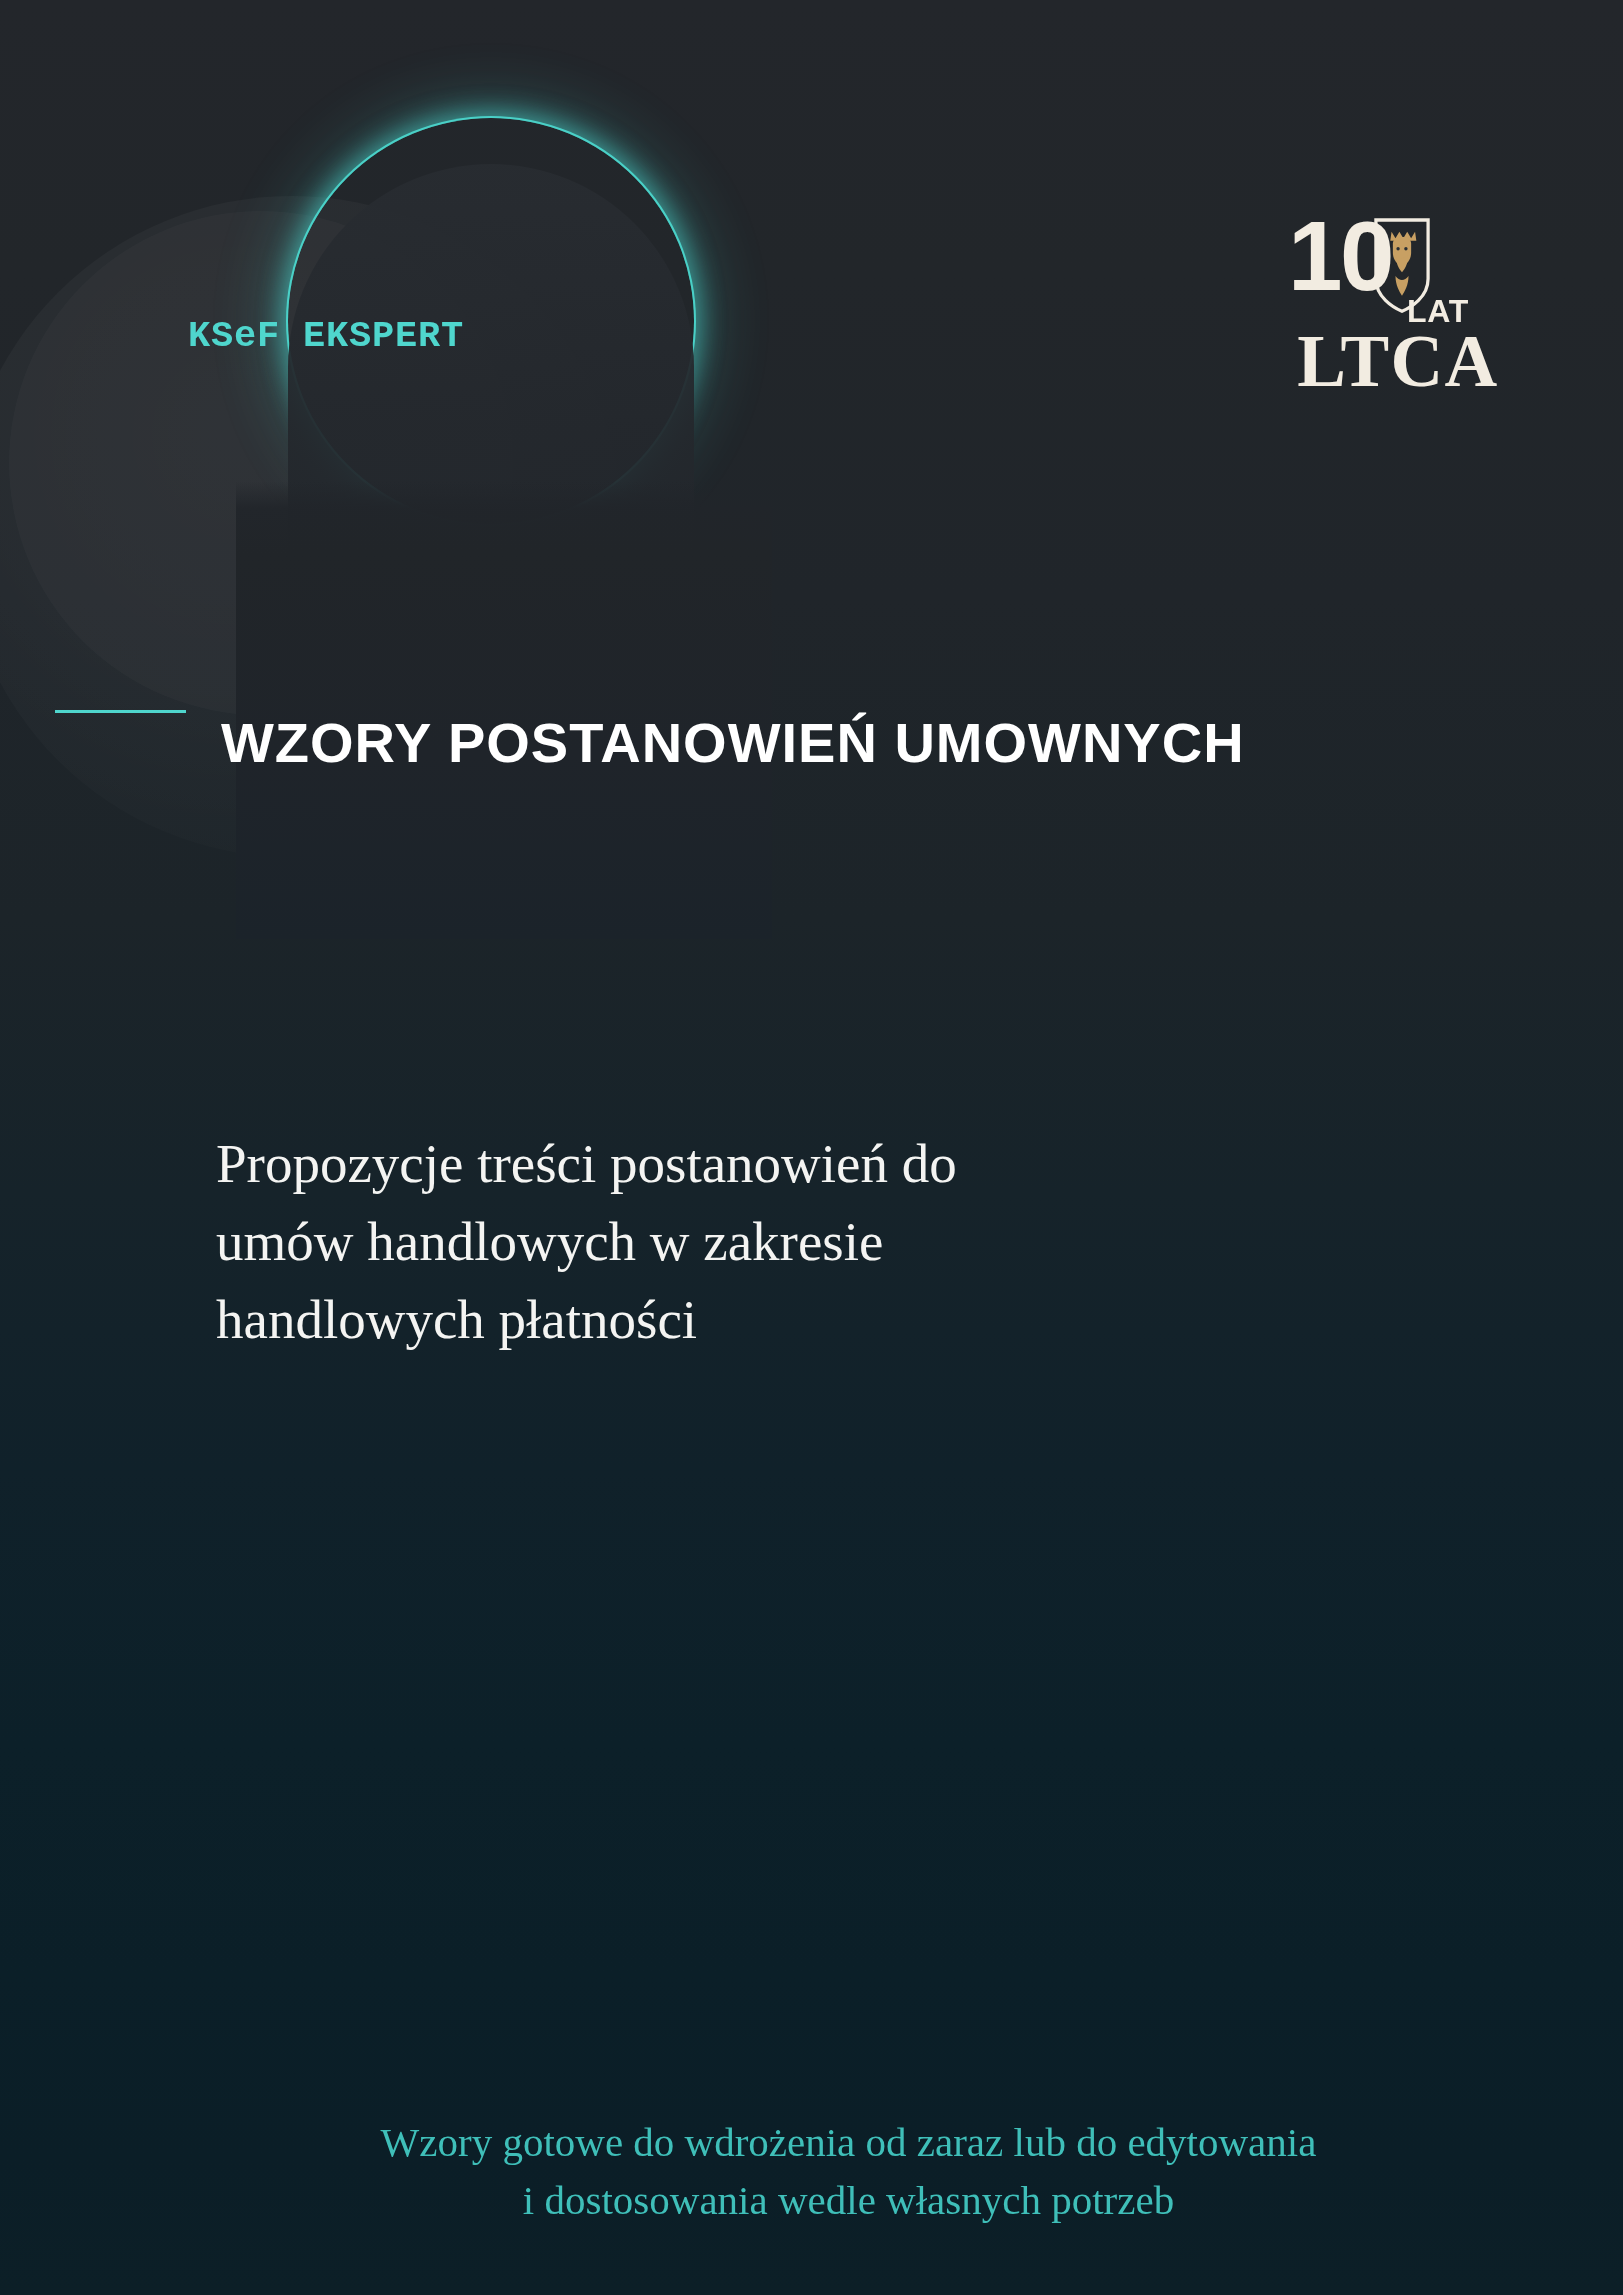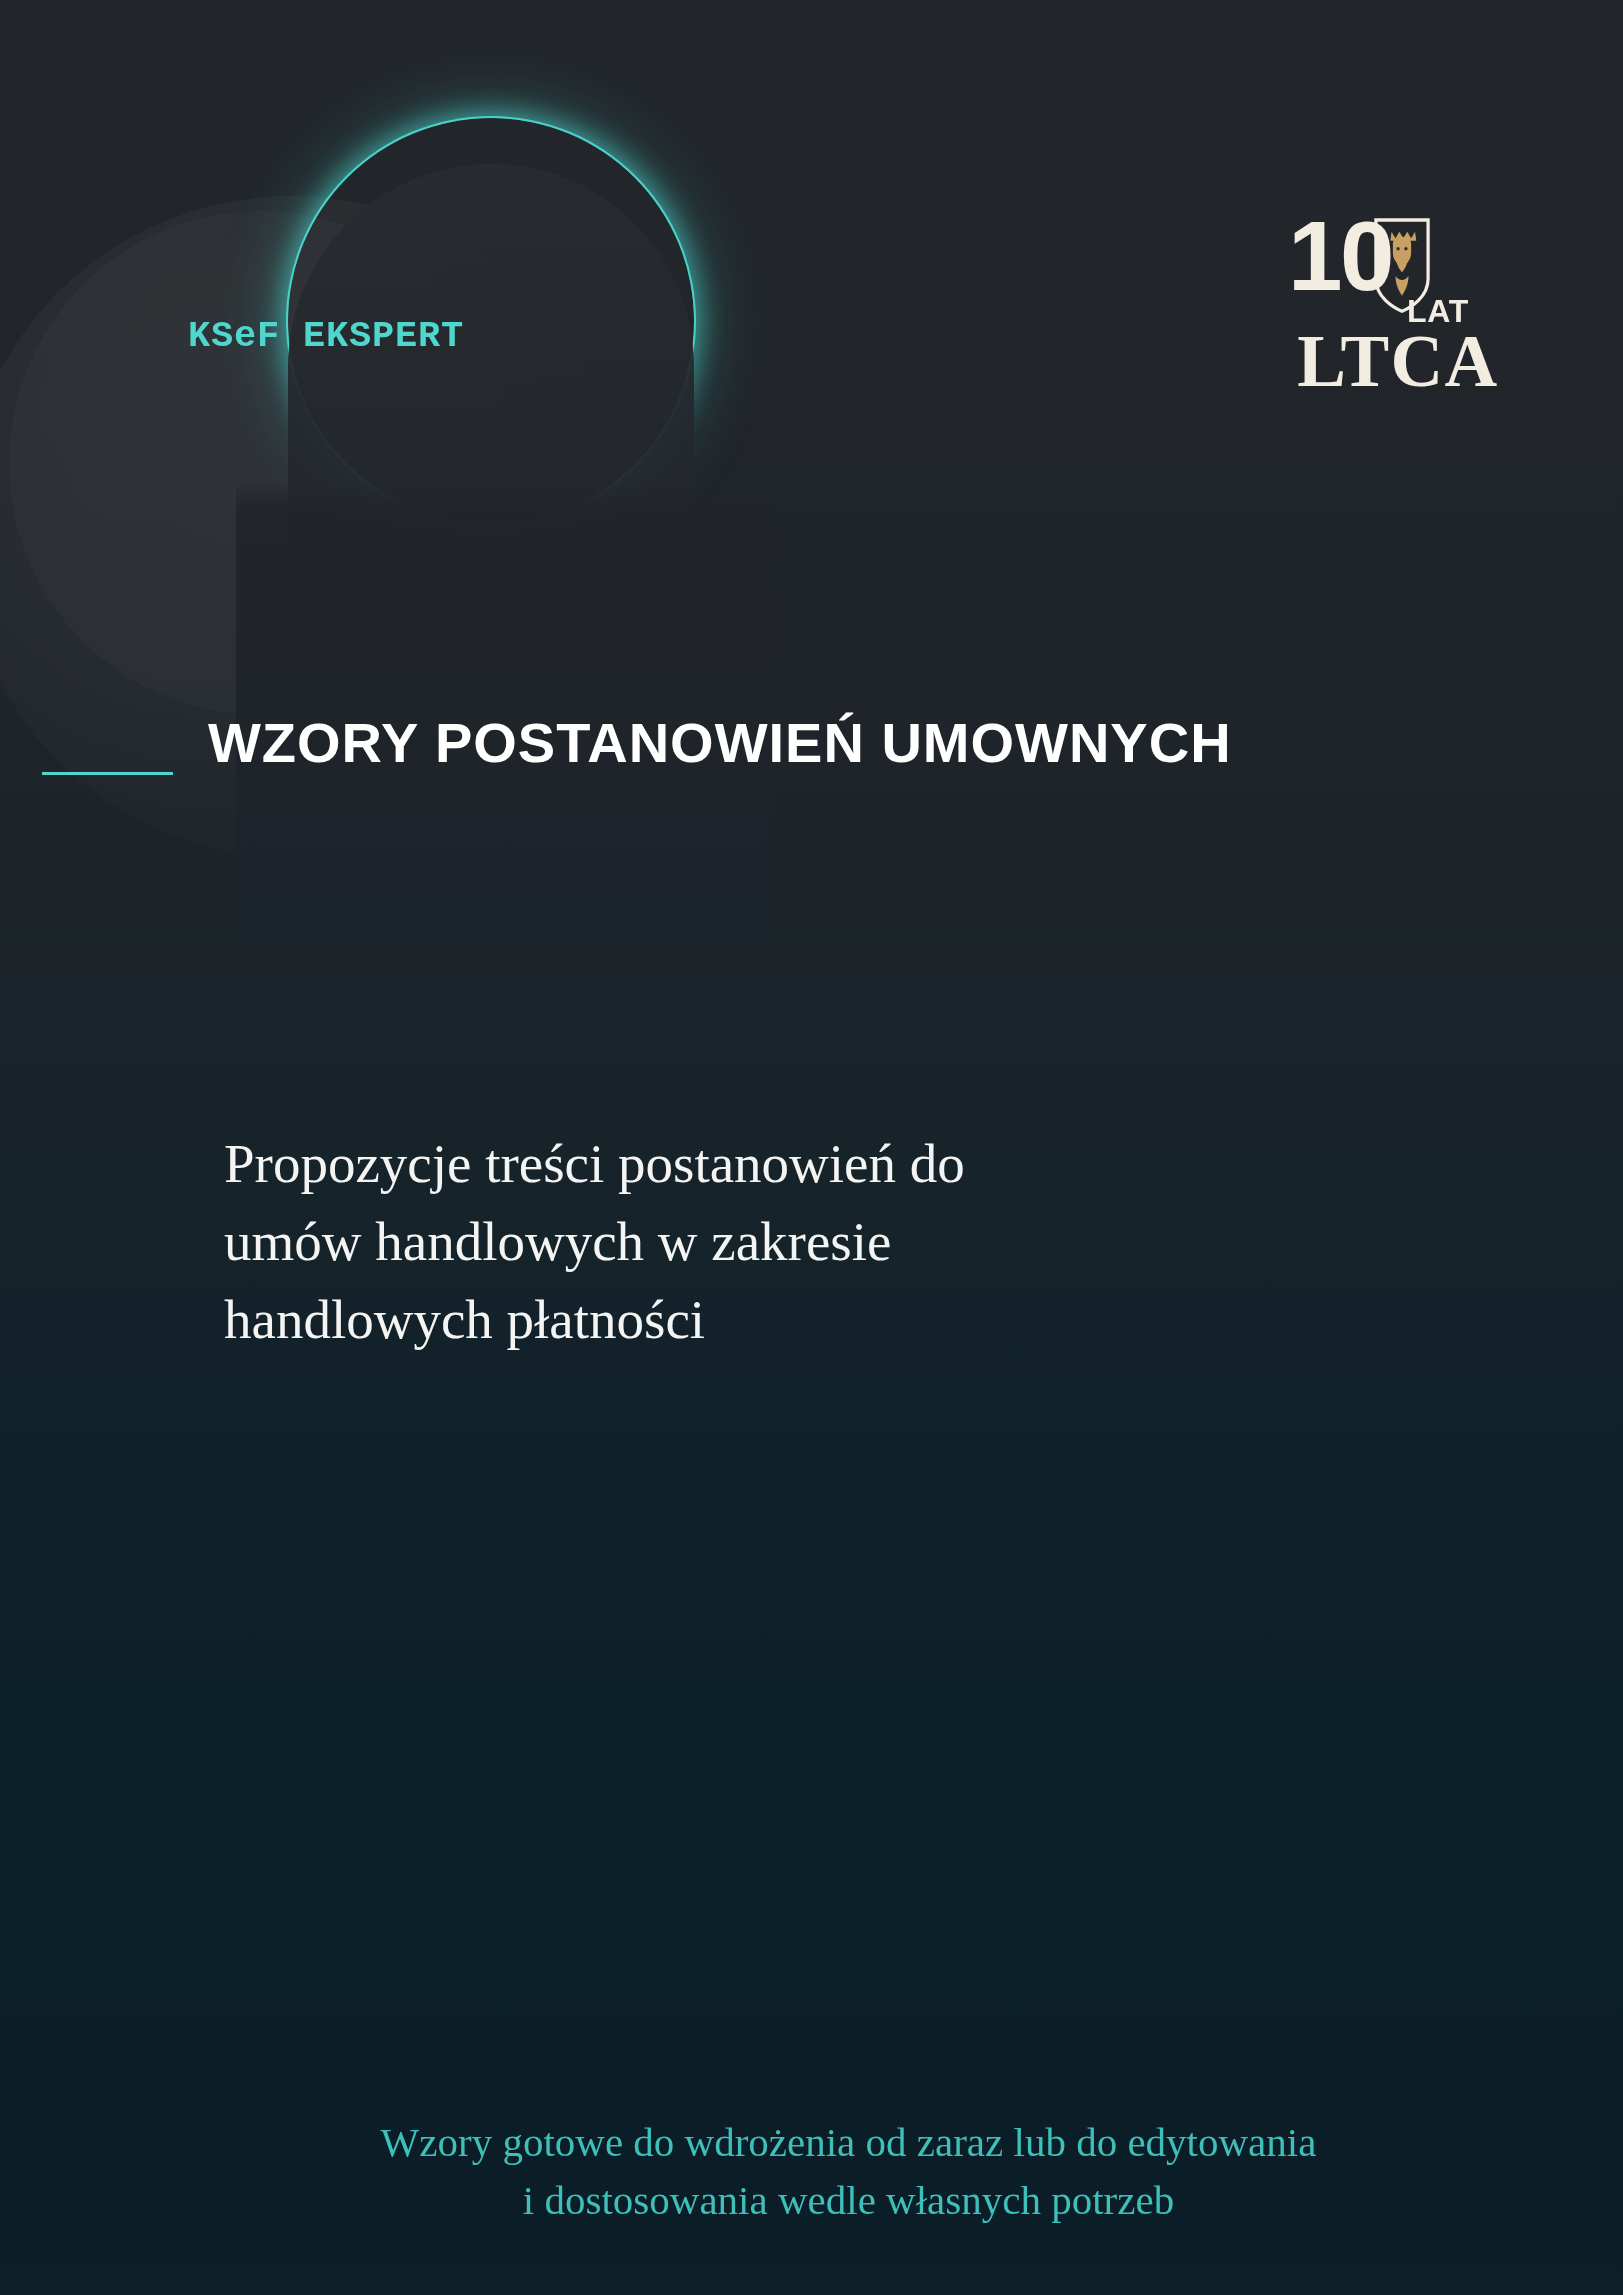--- a/index.html
+++ b/index.html
@@ -154,25 +154,25 @@
     position: absolute;
     left: 84px;
     top: 9.2px;
     width: 60px;
     height: 98px;
   }
 
   
   .title-row {
     position: absolute;
-    left: 42px;
+    left: 55px;
     top: 710px;
     width: 1505px;
     display: flex;
-    align-items: flex-end;
+    align-items: flex-start;
   }
   .title-rule {
     width: 131px;
     height: 3.3px;
     background: #4fd6cd;
     flex: 0 0 auto;
     margin-right: 35px;
   }
   .title-text {
     font-size: 56px;
@@ -189,21 +189,21 @@
     left: 216px;
     top: 1125px;
     width: 1243px;
     font-family: "Liberation Serif", serif;
     font-size: 55px;
     line-height: 1.42;
     color: #f4f4f2;
     text-align: justify;
     text-justify: inter-word;
   }
-  .subtitle > span { display: block; margin-left: 8px; }
+  .subtitle > span { display: block; }
 
   
   .footer {
     position: absolute;
     left: 0;
     top: 2113px;
     width: 1623px;
     text-align: center;
     font-family: "Liberation Serif", serif;
     font-size: 41px;

